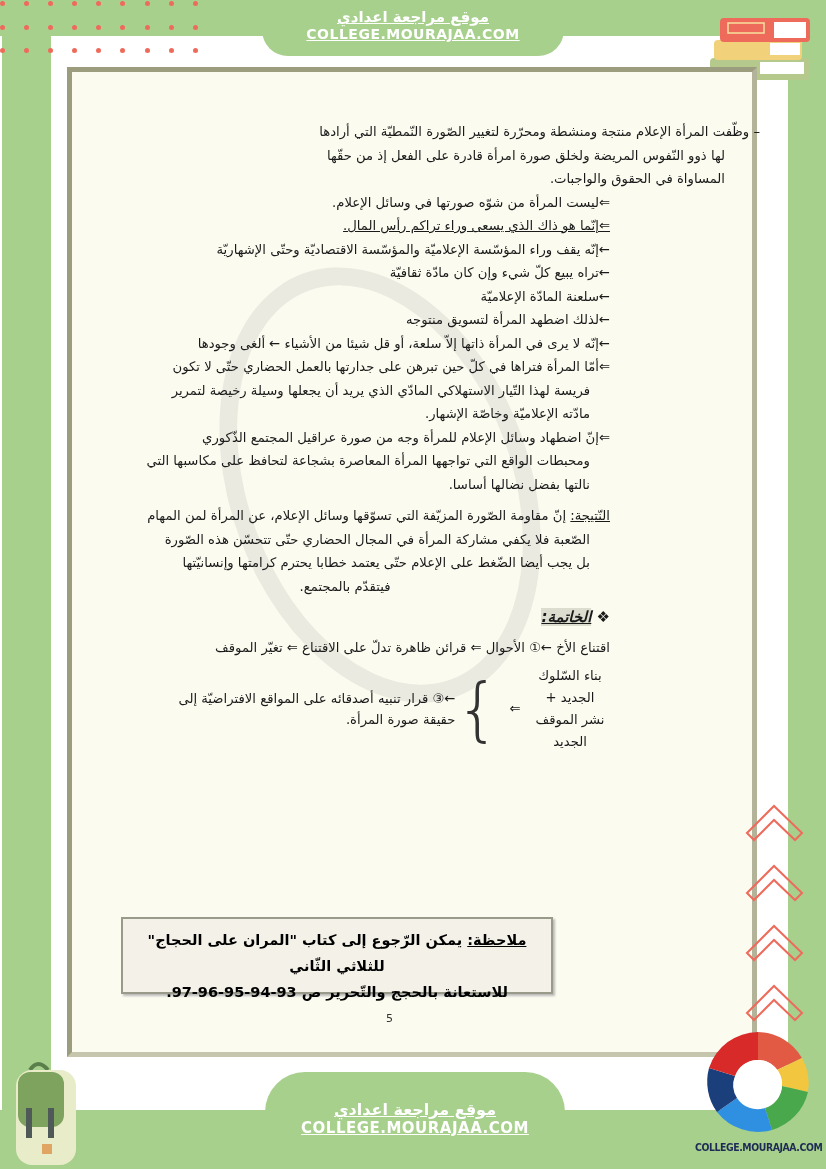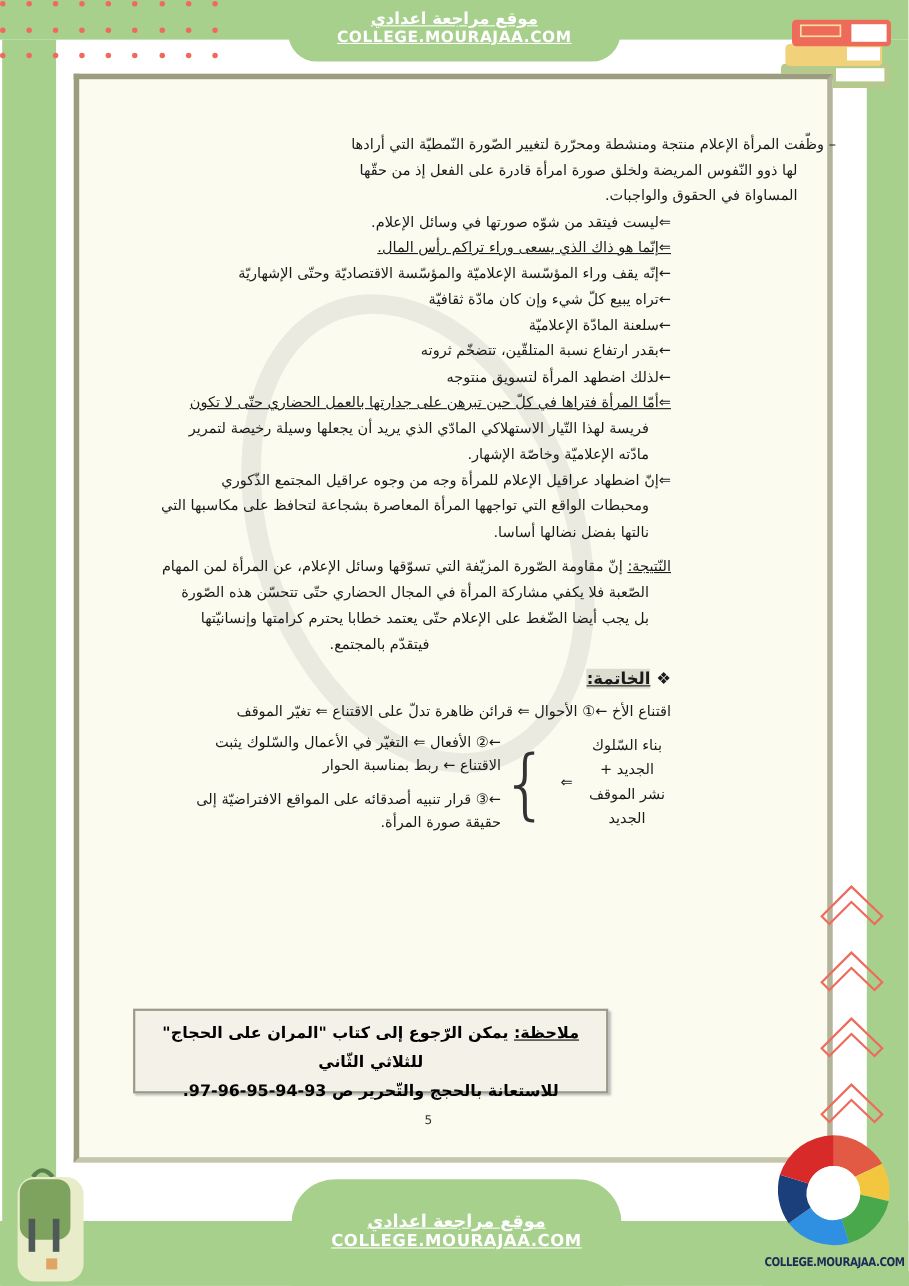--- a/index.html
+++ b/index.html
@@ -7,25 +7,25 @@
   .green { background: #a8d08d; position: absolute; }
   .dots { position: absolute; left: 0; top: 0; width: 200px; height: 52px; }
   .dot { position: absolute; width: 5px; height: 5px; border-radius: 50%; background: #ee6b5c; }
   .banner-top { position: absolute; left: 262px; top: 0; width: 302px; height: 56px; background: #a8d08d; border-radius: 0 0 26px 26px; text-align: center; color: #fff; }
   .banner-top .ar { font-size: 15px; font-weight: bold; margin-top: 8px; text-decoration: underline; direction: rtl; }
   .banner-top .en { font-size: 14px; font-weight: bold; text-decoration: underline; letter-spacing: 0.5px; }
   .page-frame { position: absolute; left: 67px; top: 67px; width: 690px; height: 990px; background: #fbfbf0; border: 5px solid #9c9c7e; border-right-color: #b3b39a; border-bottom-color: #c6c6ad; }
   .content { position: absolute; left: 100px; top: 120px; width: 660px; direction: rtl; font-family: "DejaVu Sans", sans-serif; font-size: 13.2px; color: #1a1a1a; line-height: 23.5px; }
   .line { white-space: nowrap; }
   .ind1 { padding-right: 35px; }
-  .ind2 { padding-right: 60px; text-decoration: underline; }
+  .ind2 { padding-right: 60px; }
   .indh { padding-right: 150px; }
   .underline { text-decoration: underline; }
   .section-title { margin-top: 8px; font-weight: bold; font-size: 15px; }
-  .section-title span.hl { background: #dcdccf; text-decoration: underline; }
+  .section-title span.hl { background: #dcdccf; text-decoration: underline; font-style: italic; }
   .flow-row { display: flex; align-items: center; margin-top: 6px; }
   .brace-left { font-size: 70px; line-height: 70px; color: #333; font-weight: 100; }
   .note-box { position: absolute; left: 121px; top: 917px; width: 432px; height: 77px; background: #f4f2e8; border: 2px solid #9a9a8a; box-shadow: 2px 2px 2px #bbb; direction: rtl; text-align: center; font-weight: bold; font-size: 14.5px; padding-top: 8px; line-height: 26px; }
   .page-number { position: absolute; left: 386px; top: 1012px; font-size: 11px; color: #333; }
   .banner-bottom { position: absolute; left: 265px; top: 1072px; width: 300px; height: 97px; background: #a8d08d; border-radius: 40px 40px 0 0; text-align: center; color: #fff; }
   .banner-bottom .ar { font-size: 16px; font-weight: bold; margin-top: 28px; text-decoration: underline; direction: rtl; }
   .banner-bottom .en { font-size: 15px; font-weight: bold; text-decoration: underline; letter-spacing: 0.5px; }
   .footer-url { position: absolute; left: 695px; top: 1141px; font-size: 11px; font-weight: bold; color: #1e2b55; font-family: "DejaVu Sans", sans-serif; letter-spacing: -0.5px; transform: scaleX(0.85); transform-origin: left; }
   .chevrons { position: absolute; left: 732px; top: 800px; width: 90px; height: 230px; }
   .watermark { position: absolute; left: 230px; top: 260px; width: 300px; height: 450px; border: 18px solid rgba(160,160,160,0.18); border-radius: 50%; transform: rotate(-20deg); }
@@ -83,31 +83,31 @@
   <rect x="28" y="15" width="36" height="10" fill="none" stroke="#f7e29c" stroke-width="1.5"></rect>
 </svg>
 
 <div class="page-frame"></div>
 <div class="watermark"></div>
 
 <div class="content">
   <div class="line">– وظّفت المرأة الإعلام منتجة ومنشطة ومحرّرة لتغيير الصّورة النّمطيّة التي أرادها</div>
   <div class="line ind1">لها ذوو النّفوس المريضة ولخلق صورة امرأة قادرة على الفعل إذ من حقّها</div>
   <div class="line ind1">المساواة في الحقوق والواجبات.</div>
-  <div class="line indh">⇐ليست فيتقد من شوّه صورتها في وسائل الإعلام.</div>
+  <div class="line indh">⇐ليست المرأة من شوّه صورتها في وسائل الإعلام.</div>
   <div class="line indh underline">⇐إنّما هو ذاك الذي يسعى وراء تراكم رأس المال.</div>
   <div class="line indh">←إنّه يقف وراء المؤسّسة الإعلاميّة والمؤسّسة الاقتصاديّة وحتّى الإشهاريّة</div>
   <div class="line indh">←تراه يبيع كلّ شيء وإن كان مادّة ثقافيّة</div>
   <div class="line indh">←سلعنة المادّة الإعلاميّة</div>
-  <div class="line indh">←بقدر ارتفاع نسبة المتلقّين، تتضخّم ثروته</div>
   <div class="line indh">←لذلك اضطهد المرأة لتسويق منتوجه</div>
+  <div class="line indh" style="padding-right:150px;">←إنّه لا يرى في المرأة ذاتها إلاّ سلعة، أو قل شيئا من الأشياء ← ألغى وجودها</div>
   <div class="line ind2" style="padding-right:150px;">⇐أمّا المرأة فتراها في كلّ حين تبرهن على جدارتها بالعمل الحضاري حتّى لا تكون</div>
   <div class="line" style="padding-right:170px;">فريسة لهذا التّيار الاستهلاكي المادّي الذي يريد أن يجعلها وسيلة رخيصة لتمرير</div>
   <div class="line" style="padding-right:170px;">مادّته الإعلاميّة وخاصّة الإشهار.</div>
-  <div class="line" style="padding-right:150px;">⇐إنّ اضطهاد عراقيل الإعلام للمرأة وجه من وجوه عراقيل المجتمع الذّكوري</div>
+  <div class="line" style="padding-right:150px;">⇐إنّ اضطهاد وسائل الإعلام للمرأة وجه من صورة عراقيل المجتمع الذّكوري</div>
   <div class="line" style="padding-right:170px;">ومحبطات الواقع التي تواجهها المرأة المعاصرة بشجاعة لتحافظ على مكاسبها التي</div>
   <div class="line" style="padding-right:170px;">نالتها بفضل نضالها أساسا.</div>
   <div class="line" style="padding-right:150px;margin-top:8px;">
     <span class="underline">النّتيجة:</span><span> إنّ مقاومة الصّورة المزيّفة التي تسوّقها وسائل الإعلام، عن المرأة لمن المهام</span>
   </div>
   <div class="line" style="padding-right:170px;text-align:right;">الصّعبة فلا يكفي مشاركة المرأة في المجال الحضاري حتّى تتحسّن هذه الصّورة</div>
   <div class="line" style="padding-right:170px;">بل يجب أيضا الضّغط على الإعلام حتّى يعتمد خطابا يحترم كرامتها وإنسانيّتها</div>
   <div class="line" style="padding-right:170px;text-align:center;">فيتقدّم بالمجتمع.</div>
 
   <div class="section-title" style="padding-right:150px;">
@@ -119,21 +119,20 @@
   <div class="flow-row" style="padding-right:150px;">
     <div style="width:80px;text-align:center;line-height:22px;">
       <div>بناء السّلوك</div>
       <div>الجديد +</div>
       <div>نشر الموقف</div>
       <div>الجديد</div>
     </div>
     <div style="width:30px;text-align:center;">⇐</div>
     <div class="brace-left">}</div>
     <div style="width:300px;white-space:normal;line-height:21px;">
-      <div style="margin-bottom:10px;">←② الأفعال ⇐ التغيّر في الأعمال والسّلوك يثبت الاقتناع ← ربط بمناسبة الحوار</div>
       <div>←③ قرار تنبيه أصدقائه على المواقع الافتراضيّة إلى حقيقة صورة المرأة.</div>
     </div>
   </div>
 </div>
 
 <div class="note-box">
   <div><span class="underline">ملاحظة:</span><span> يمكن الرّجوع إلى كتاب "المران على الحجاج" للثلاثي الثّاني</span></div>
   <div>للاستعانة بالحجج والتّحرير ص 93-94-95-96-97.</div>
 </div>
 

